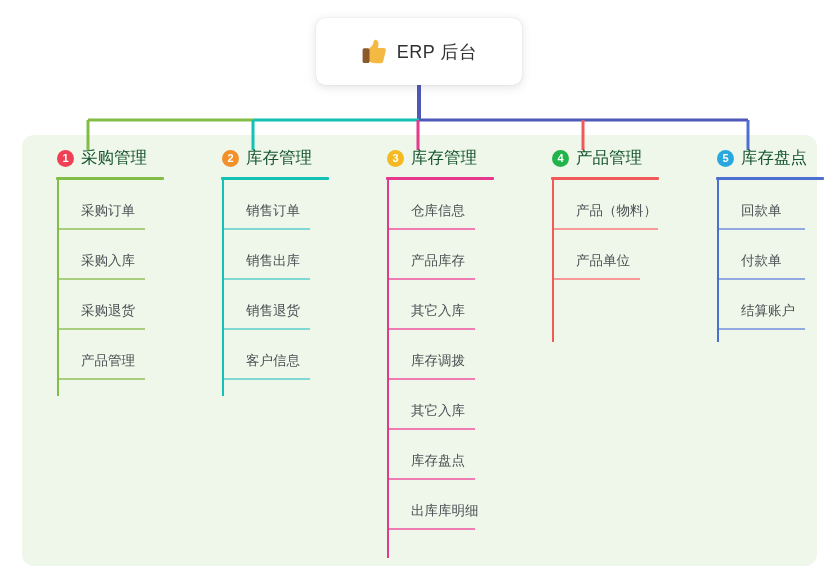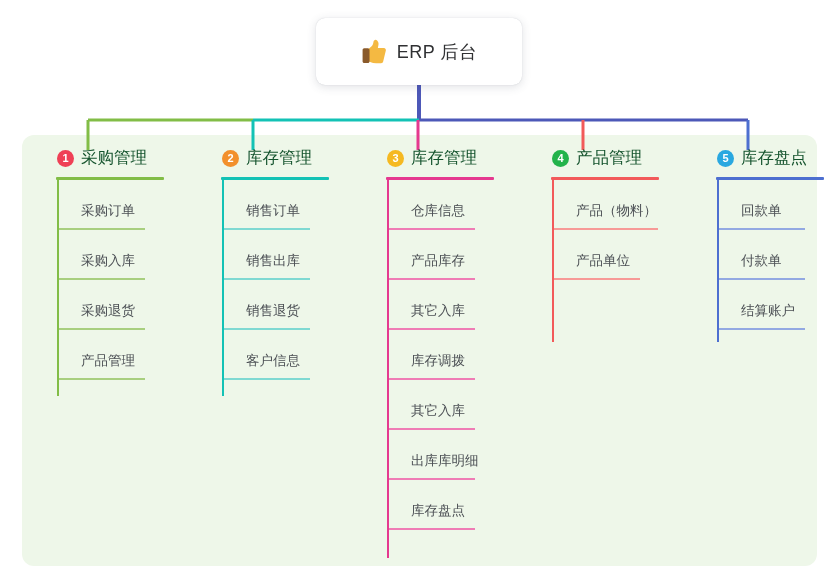--- a/index.html
+++ b/index.html
@@ -235,25 +235,25 @@
           </div>
           <div class="leaf">
             <span class="leaf-label">库存调拨</span>
             <div class="leaf-rule" style="background: rgb(239, 124, 181); width: 86px;"></div>
           </div>
           <div class="leaf">
             <span class="leaf-label">其它入库</span>
             <div class="leaf-rule" style="background: rgb(239, 124, 181); width: 86px;"></div>
           </div>
           <div class="leaf">
+            <span class="leaf-label">库存盘点</span>
+            <div class="leaf-rule" style="background: rgb(239, 124, 181); width: 86px;"></div>
+          </div>
+          <div class="leaf">
             <span class="leaf-label">出库库明细</span>
-            <div class="leaf-rule" style="background: rgb(239, 124, 181); width: 86px;"></div>
-          </div>
-          <div class="leaf">
-            <span class="leaf-label">库存盘点</span>
             <div class="leaf-rule" style="background: rgb(239, 124, 181); width: 86px;"></div>
           </div>
         </div>
       </div>
       <div class="col" style="left: 535px;">
         <div class="col-head">
           <span class="badge" style="background: rgb(34, 179, 74);">4</span>
           <span class="col-title">产品管理</span>
         </div>
         <div class="head-rule" style="background: rgb(242, 90, 90); width: 108px; margin-left: 16px;"></div>

